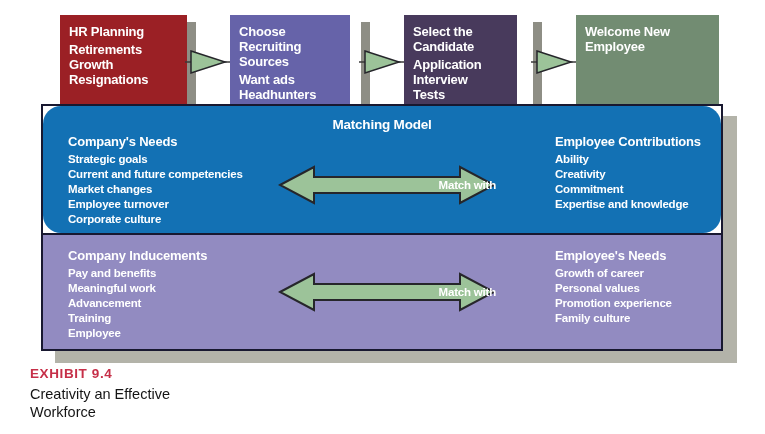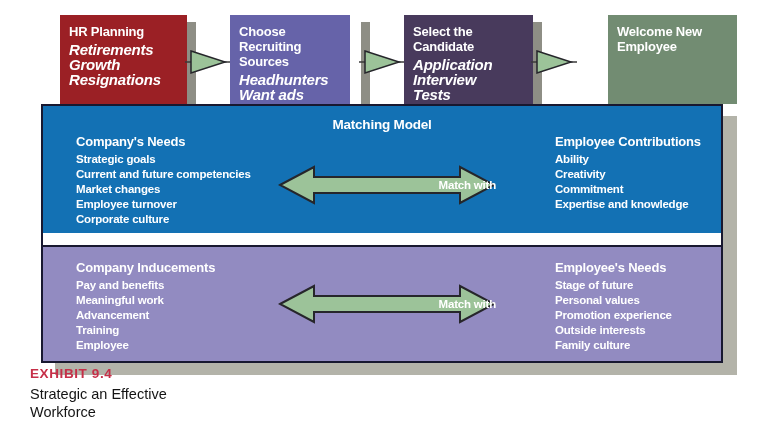--- a/index.html
+++ b/index.html
@@ -11,33 +11,33 @@
   }
   html,body{margin:0;padding:0;background:#fff;}
   body{width:765px;height:434px;position:relative;overflow:hidden;
        font-family:"Liberation Sans",sans-serif;-webkit-font-smoothing:antialiased;}
   .canvas{position:absolute;inset:0;}
 
   
   .step-shadow{position:absolute;width:9px;background:var(--c-shadow-sm);}
   .step{position:absolute;box-sizing:border-box;color:#fff;padding:9px 8px 8px 9px;height:89px;top:15px;}
   .step-title{font-weight:bold;font-size:13px;line-height:15px;margin-bottom:3px;letter-spacing:-0.2px;}
-  .step-item{font-weight:bold;font-size:15px;line-height:15px;letter-spacing:-0.2px;font-style:italic;}
+  .step-item{font-weight:bold;font-size:13px;line-height:15px;letter-spacing:-0.2px;}
 
   .connector{position:absolute;top:49px;width:46px;height:26px;}
 
   
   .model{position:absolute;left:41px;top:104px;width:682px;box-sizing:border-box;
          border:2px solid var(--c-border);box-shadow:14px 12px 0 var(--c-shadow-lg);}
-  .model-top{position:relative;background:var(--c-blue);height:127px;}
-  .model-bottom{position:relative;background:var(--c-purple);height:114px;border-top:2px solid var(--c-border);margin-top:12px;}
+  .model-top{position:relative;background:var(--c-blue);height:127px;border-radius:18px;}
+  .model-bottom{position:relative;background:var(--c-purple);height:114px;border-top:2px solid var(--c-border);}
   .model-title{position:absolute;left:0;right:0;top:11px;text-align:center;color:#fff;
                font-weight:bold;font-size:13.5px;letter-spacing:-0.2px;}
   .col{position:absolute;color:#fff;letter-spacing:-0.2px;}
-  .col-l{left:33px;}
+  .col-l{left:25px;}
   .col-r{left:512px;}
   .col-heading{font-weight:bold;font-size:13px;line-height:17px;margin-bottom:2px;}
   .col-item{font-weight:bold;font-size:11.5px;line-height:15px;}
   .top-cols{top:27px;}
   .bottom-cols{top:12px;}
 
   .match-arrow{position:absolute;left:235px;width:218px;height:42px;}
   .match-arrow svg{position:absolute;inset:0;}
   .arrow-blue{top:58px;}
   .arrow-purple{top:36px;}
@@ -68,47 +68,47 @@
 
   <div class="connector" style="left:185px">
     <svg width="46" height="26" viewBox="0 0 46 26">
       <line x1="0" y1="13" x2="46" y2="13" stroke="#3a3a3a" stroke-width="1.5"></line>
       <polygon points="6,2 40,13 6,24" fill="var(--c-arrow-fill)" stroke="var(--c-arrow-stroke)" stroke-width="1.5"></polygon>
     </svg>
   </div>
 
   <div class="step" style="left:230px;width:120px;background:var(--c-step1)">
     <div class="step-title">Choose Recruiting Sources</div>
+    <div class="step-item">Want ads</div>
     <div class="step-item">Headhunters</div>
-    <div class="step-item">Want ads</div>
     <div class="step-item">Internet</div>
   </div>
 
   <div class="connector" style="left:359px">
     <svg width="46" height="26" viewBox="0 0 46 26">
       <line x1="0" y1="13" x2="46" y2="13" stroke="#3a3a3a" stroke-width="1.5"></line>
       <polygon points="6,2 40,13 6,24" fill="var(--c-arrow-fill)" stroke="var(--c-arrow-stroke)" stroke-width="1.5"></polygon>
     </svg>
   </div>
 
-  <div class="step" style="left:404px;width:129px;background:var(--c-step2)">
+  <div class="step" style="left:404px;width:113px;background:var(--c-step2)">
     <div class="step-title">Select the Candidate</div>
     <div class="step-item">Application</div>
     <div class="step-item">Interview</div>
     <div class="step-item">Tests</div>
   </div>
 
   <div class="connector" style="left:531px">
     <svg width="46" height="26" viewBox="0 0 46 26">
       <line x1="0" y1="13" x2="46" y2="13" stroke="#3a3a3a" stroke-width="1.5"></line>
       <polygon points="6,2 40,13 6,24" fill="var(--c-arrow-fill)" stroke="var(--c-arrow-stroke)" stroke-width="1.5"></polygon>
     </svg>
   </div>
 
-  <div class="step" style="left:608px;width:129px;background:var(--c-step3)">
+  <div class="step" style="left:576px;width:143px;background:var(--c-step3)">
     <div class="step-title">Welcome New Employee</div>
   </div>
 
   <div class="model">
 
     <div class="model-top">
       <div class="model-title">Matching Model</div>
 
       <div class="col col-l top-cols">
         <div class="col-heading">Company's Needs</div>
@@ -140,35 +140,34 @@
         <div class="col-heading">Company Inducements</div>
         <div class="col-item">Pay and benefits</div>
         <div class="col-item">Meaningful work</div>
         <div class="col-item">Advancement</div>
         <div class="col-item">Training</div>
         <div class="col-item">Employee</div>
       </div>
 
       <div class="col col-r bottom-cols">
         <div class="col-heading">Employee's Needs</div>
-        <div class="col-item">Stage of future</div>
+        <div class="col-item">Growth of career</div>
         <div class="col-item">Personal values</div>
         <div class="col-item">Promotion experience</div>
-        <div class="col-item">Outside interests</div>
         <div class="col-item">Family culture</div>
       </div>
 
       <div class="match-arrow arrow-purple">
         <svg width="218" height="42" viewBox="0 0 218 42">
           <polygon points="2,21 36,3 36,13 182,13 182,3 216,21 182,39 182,29 36,29 36,39" fill="var(--c-arrow-fill)" stroke="var(--c-arrow-stroke)" stroke-width="2" stroke-linejoin="miter"></polygon>
         </svg>
         <span class="match-label">Match with</span>
       </div>
     </div>
   </div>
 
   <div class="exhibit-number">EXHIBIT 9.4</div>
   <div class="exhibit-title">
-    <div>Strategic an Effective</div>
+    <div>Creativity an Effective</div>
     <div>Workforce</div>
   </div>
 
 </div>
 
 </body></html>

